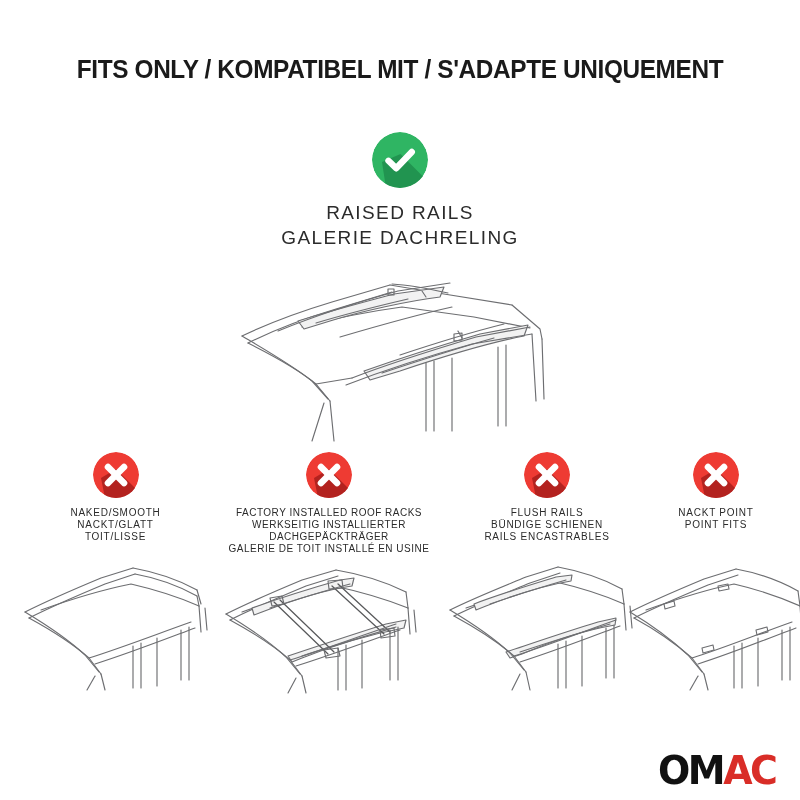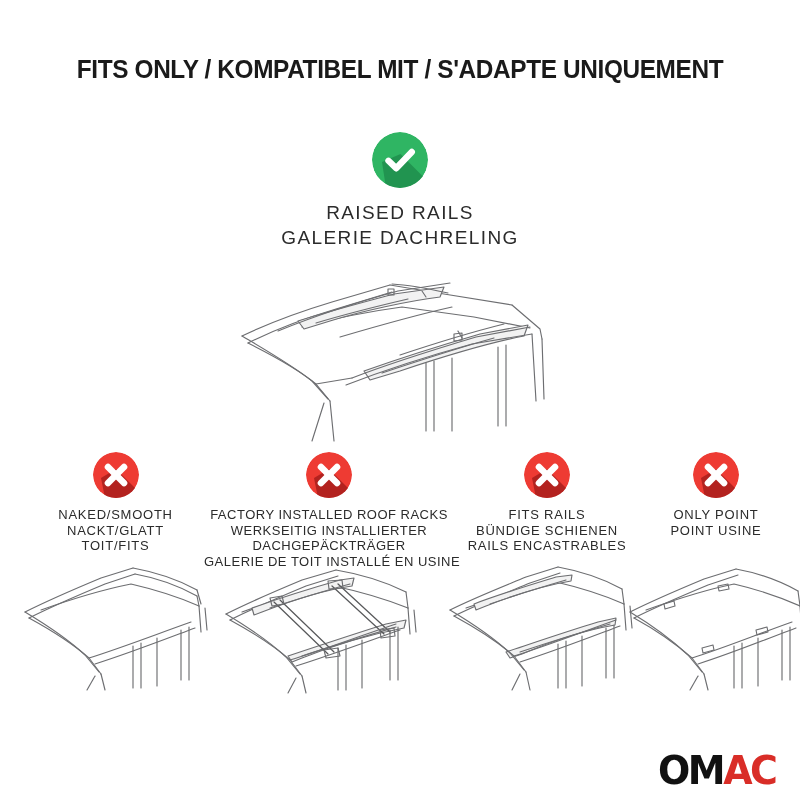--- a/index.html
+++ b/index.html
@@ -79,21 +79,21 @@
   }
   .col {
     position: absolute;
     top: 0;
     text-align: center;
   }
   .col .badge { width: 46px; height: 46px; }
   .col-labels {
     margin-top: 9px;
     line-height: 1.21;
-    font-size: 13px;
+    font-size: 10px;
     letter-spacing: 0.75px;
     color: #2b2b2b;
     white-space: nowrap;
   }
   .col-labels.wide { letter-spacing: 0.5px; }
   .col-art {
     position: absolute;
     left: 0;
   }
 
@@ -195,21 +195,21 @@
         <path d="M23 17 L46 40 L38 46 L12 46 L8 26 Z" fill="#a81f1c" opacity="0.85"></path>
         <g stroke="#ffffff" stroke-width="6.6" stroke-linecap="round">
           <line x1="15" y1="15" x2="31" y2="31"></line>
           <line x1="31" y1="15" x2="15" y2="31"></line>
         </g>
       </svg>
     </div>
     <div class="col-labels">
       <div>NAKED/SMOOTH</div>
       <div>NACKT/GLATT</div>
-      <div>TOIT/FITS</div>
+      <div>TOIT/LISSE</div>
     </div>
     <div class="col-art" style="top:108px; left:-8px;">
       <svg width="200" height="130" viewBox="0 0 200 130">
         <path class="ln" d="M10 52 C34 40 62 28 86 18 L118 8"></path>
         <path class="ln" d="M14 58 C38 46 66 34 90 24 L120 14"></path>
         <path class="ln" d="M118 8 C140 12 164 20 182 30"></path>
         <path class="ln" d="M120 14 C142 18 164 26 182 36"></path>
         <path class="ln" d="M26 50 C54 40 86 30 116 24 C142 30 166 38 184 46"></path>
         <path class="ln" d="M14 58 C36 70 58 84 74 98 L86 114"></path>
         <path class="ln" d="M10 52 C30 64 54 80 70 95 L84 112"></path>
@@ -294,21 +294,21 @@
       <svg width="46" height="46" viewBox="0 0 46 46">
         <circle cx="23" cy="23" r="23" fill="#ee3b33"></circle>
         <path d="M23 17 L46 40 L38 46 L12 46 L8 26 Z" fill="#a81f1c" opacity="0.85"></path>
         <g stroke="#ffffff" stroke-width="6.6" stroke-linecap="round">
           <line x1="15" y1="15" x2="31" y2="31"></line>
           <line x1="31" y1="15" x2="15" y2="31"></line>
         </g>
       </svg>
     </div>
     <div class="col-labels">
-      <div>FITS RAILS</div>
+      <div>FLUSH RAILS</div>
       <div>BÜNDIGE SCHIENEN</div>
       <div>RAILS ENCASTRABLES</div>
     </div>
     <div class="col-art" style="top:108px; left:-12px;">
       <svg width="205" height="130" viewBox="0 0 205 130">
         <path class="ln" d="M10 50 C34 38 62 27 86 17 L118 7"></path>
         <path class="ln" d="M14 56 C38 44 66 33 90 23 L120 13"></path>
         <path class="ln" d="M118 7 C140 11 164 19 182 29"></path>
         <path class="ln" d="M26 48 C54 38 86 28 116 22 C142 28 166 36 184 44"></path>
 
@@ -341,22 +341,22 @@
       <svg width="46" height="46" viewBox="0 0 46 46">
         <circle cx="23" cy="23" r="23" fill="#ee3b33"></circle>
         <path d="M23 17 L46 40 L38 46 L12 46 L8 26 Z" fill="#a81f1c" opacity="0.85"></path>
         <g stroke="#ffffff" stroke-width="6.6" stroke-linecap="round">
           <line x1="15" y1="15" x2="31" y2="31"></line>
           <line x1="31" y1="15" x2="15" y2="31"></line>
         </g>
       </svg>
     </div>
     <div class="col-labels">
-      <div>ONLY POINT</div>
-      <div>POINT USINE</div>
+      <div>NACKT POINT</div>
+      <div>POINT FITS</div>
     </div>
     <div class="col-art" style="top:108px; left:-18px;">
       <svg width="190" height="130" viewBox="0 0 190 130">
         <path class="ln" d="M12 52 C36 40 62 29 86 19 L118 9"></path>
         <path class="ln" d="M16 58 C40 46 66 35 90 25 L120 15"></path>
         <path class="ln" d="M118 9 C140 13 162 21 180 31"></path>
         <path class="ln" d="M28 50 C56 40 86 30 116 24 C142 30 164 38 182 46"></path>
 
         <path class="ln" d="M46 44 L56 41 L57 46 L47 49 Z"></path>
         <path class="ln" d="M100 26 L110 24 L111 29 L101 31 Z"></path>

